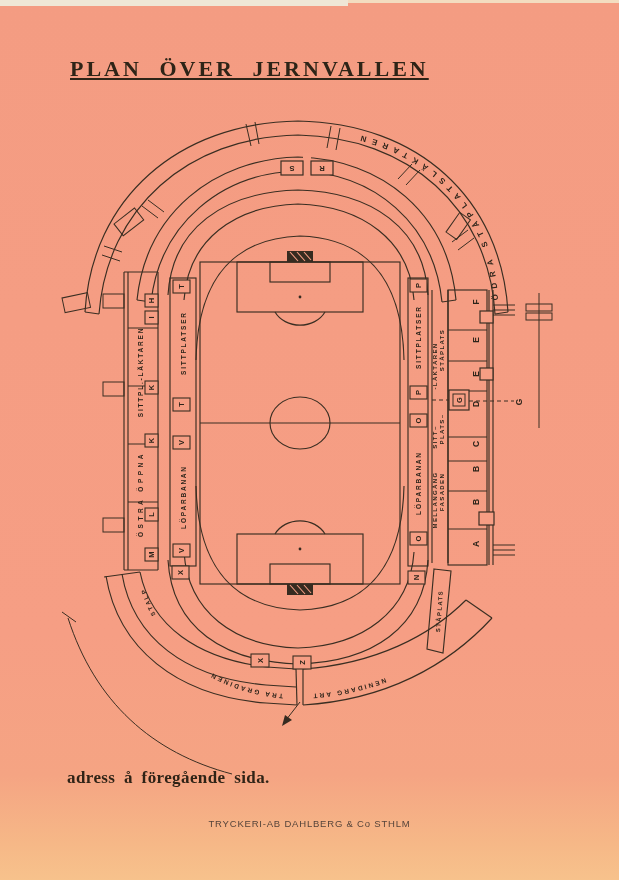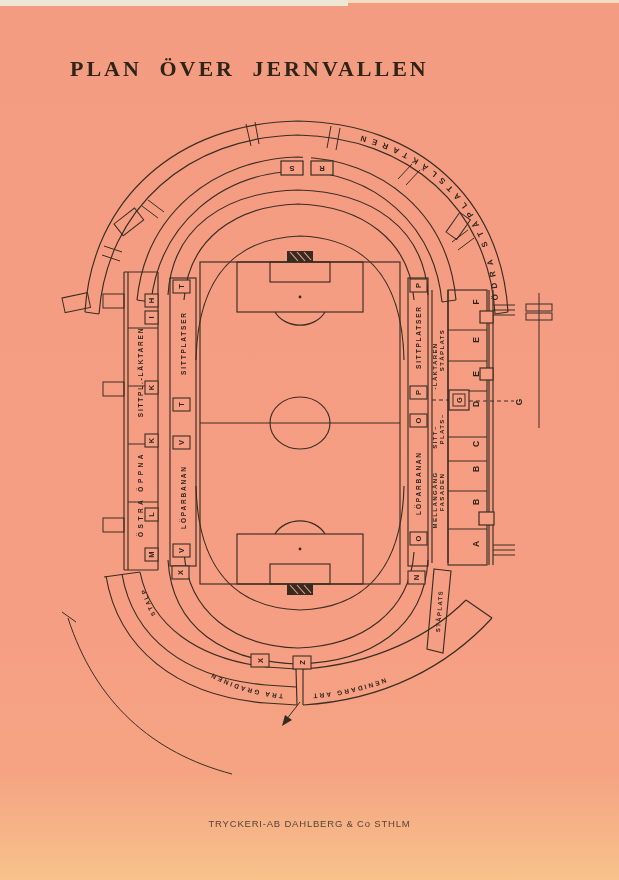--- a/index.html
+++ b/index.html
@@ -6,21 +6,21 @@
   .page {
     position:relative; width:619px; height:880px; overflow:hidden;
     background:linear-gradient(180deg,#f49c82 0%, #f69e84 72%, #f5a483 88%, #f6b887 96%, #f7c28c 100%);
     font-family:"Liberation Serif", serif;
   }
   .scan-edge { position:absolute; left:0; top:0; width:348px; height:6px; background:#efe7d6; }
   .scan-edge2 { position:absolute; left:348px; top:0; width:271px; height:3px; background:#f3ddc0; }
   .title {
     position:absolute; left:70px; top:56px; margin:0;
     font:700 22px "Liberation Serif", serif; color:#2e2417;
-    letter-spacing:3px; word-spacing:9px; white-space:nowrap;
+    letter-spacing:3px; word-spacing:9px; white-space:nowrap;text-decoration:underline;
   }
   .note {
     position:absolute; left:67px; top:742px; width:420px;
     font:700 17px "Liberation Serif", serif; color:#2f2316;
     letter-spacing:0.4px; word-spacing:4px; line-height:24px;
   }
   .printer {
     position:absolute; left:0; top:818px; width:619px; text-align:center;
     font:400 9.5px "Liberation Sans", sans-serif; color:#55443a; letter-spacing:0.8px;
   }
@@ -338,16 +338,17 @@
 
       <g>
         <line class="lnt" x1="300" y1="702" x2="286" y2="720"></line>
         <polygon class="sold" points="282,726 285,715 292,720"></polygon>
       </g>
     </g>
   </svg>
 
   <div class="note">
     <br>
+    <span>adress å föregående sida.</span>
   </div>
 
   <div class="printer">TRYCKERI-AB DAHLBERG &amp; Co STHLM</div>
 </div>
 
 </body></html>

